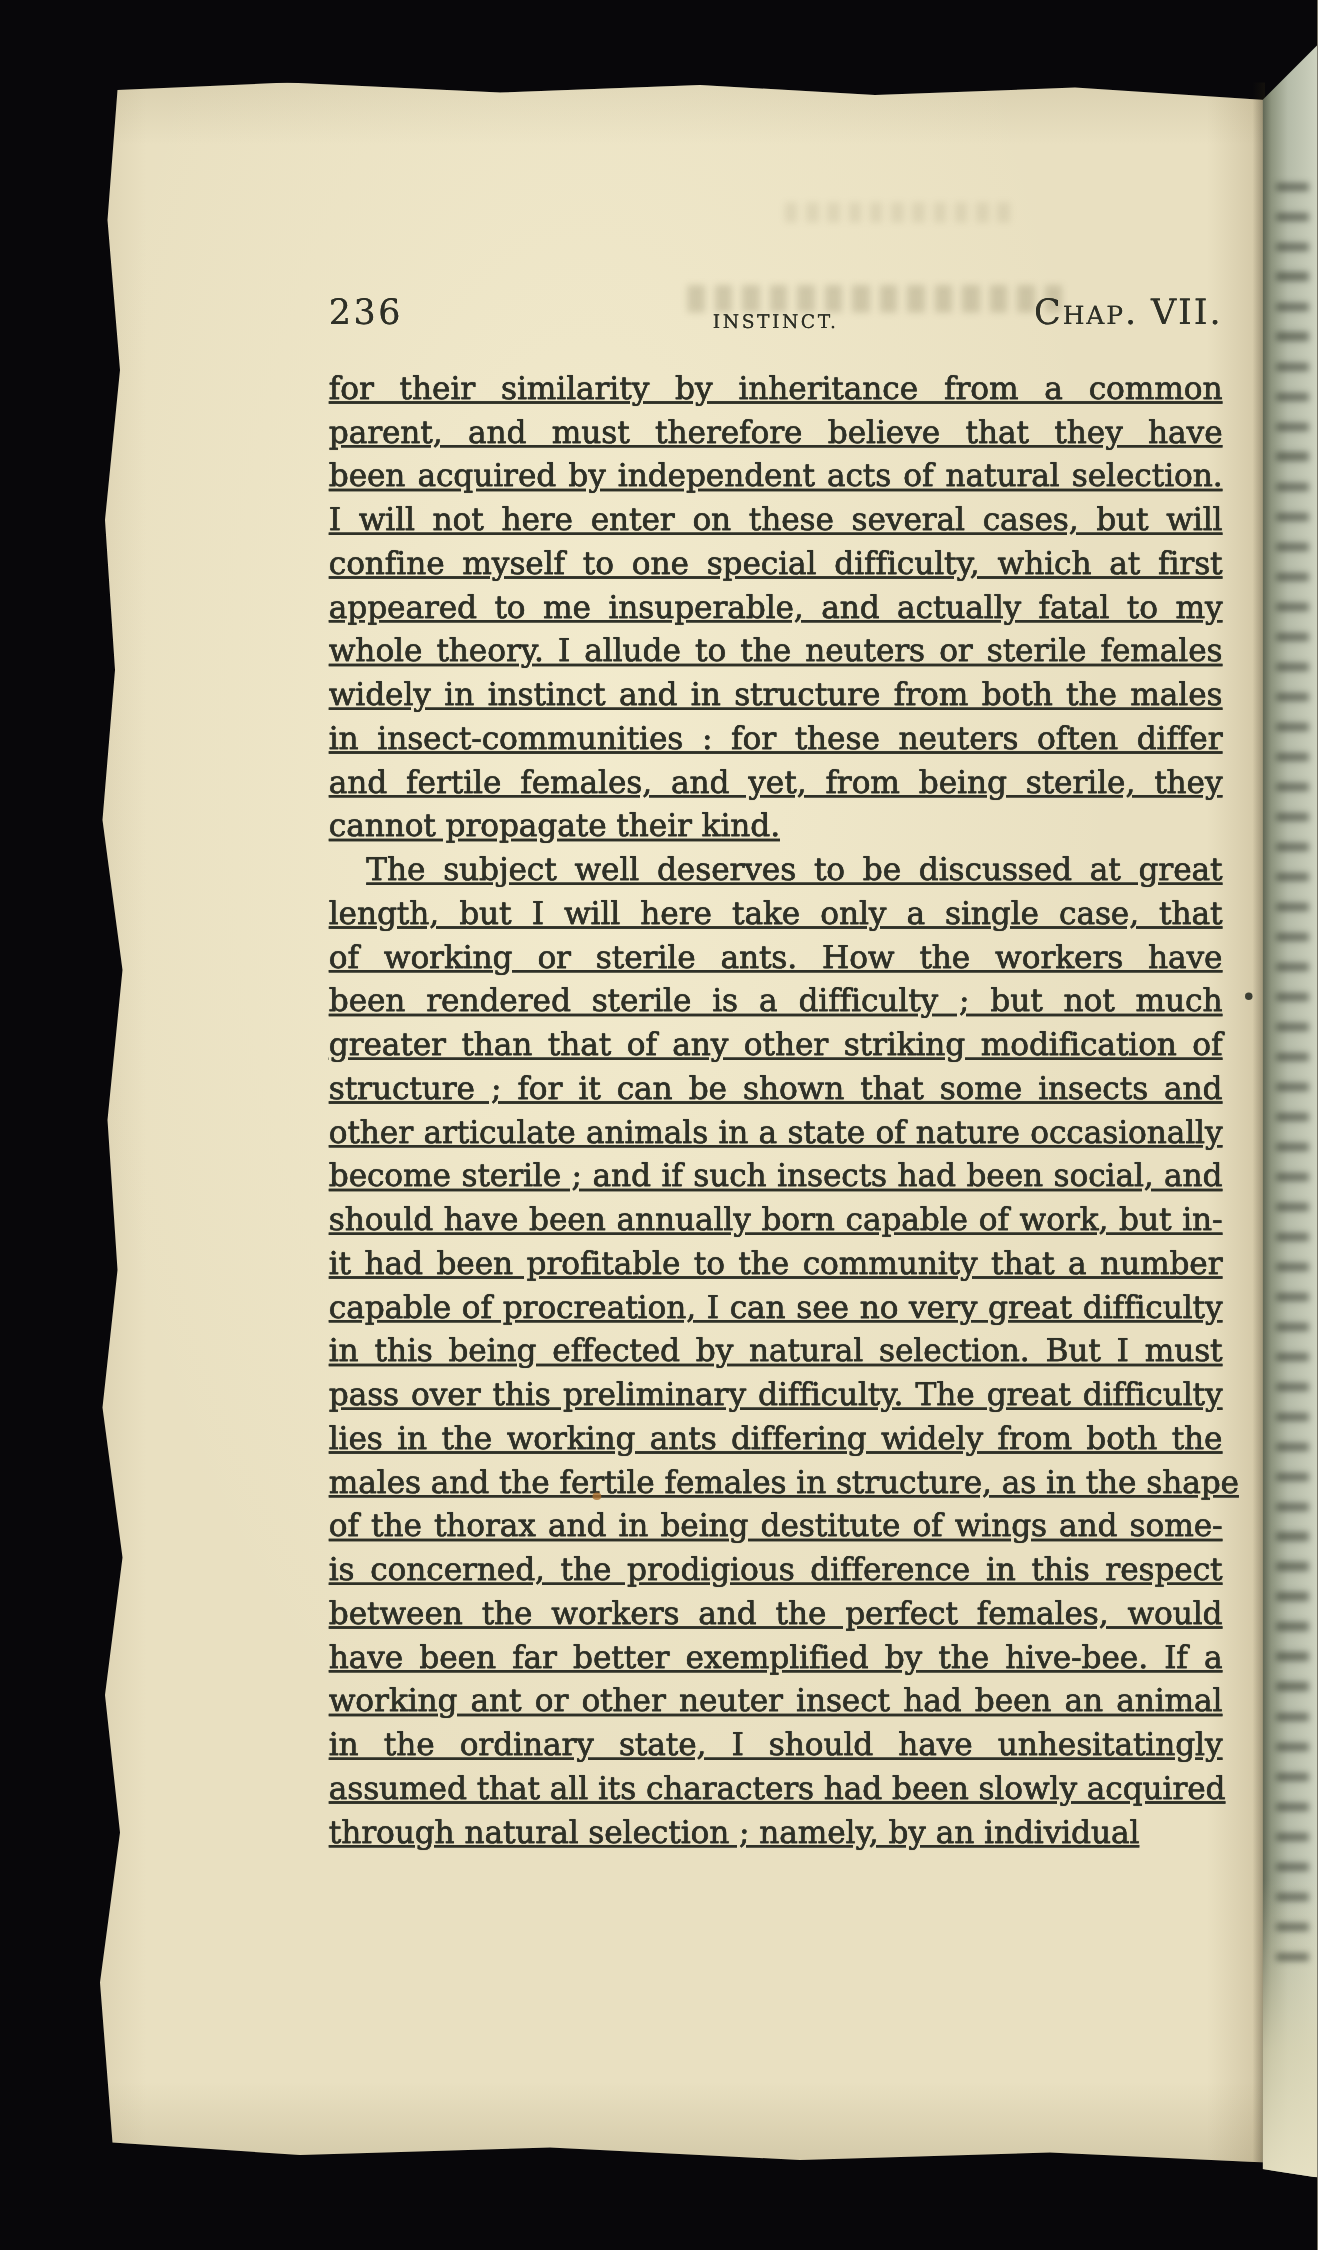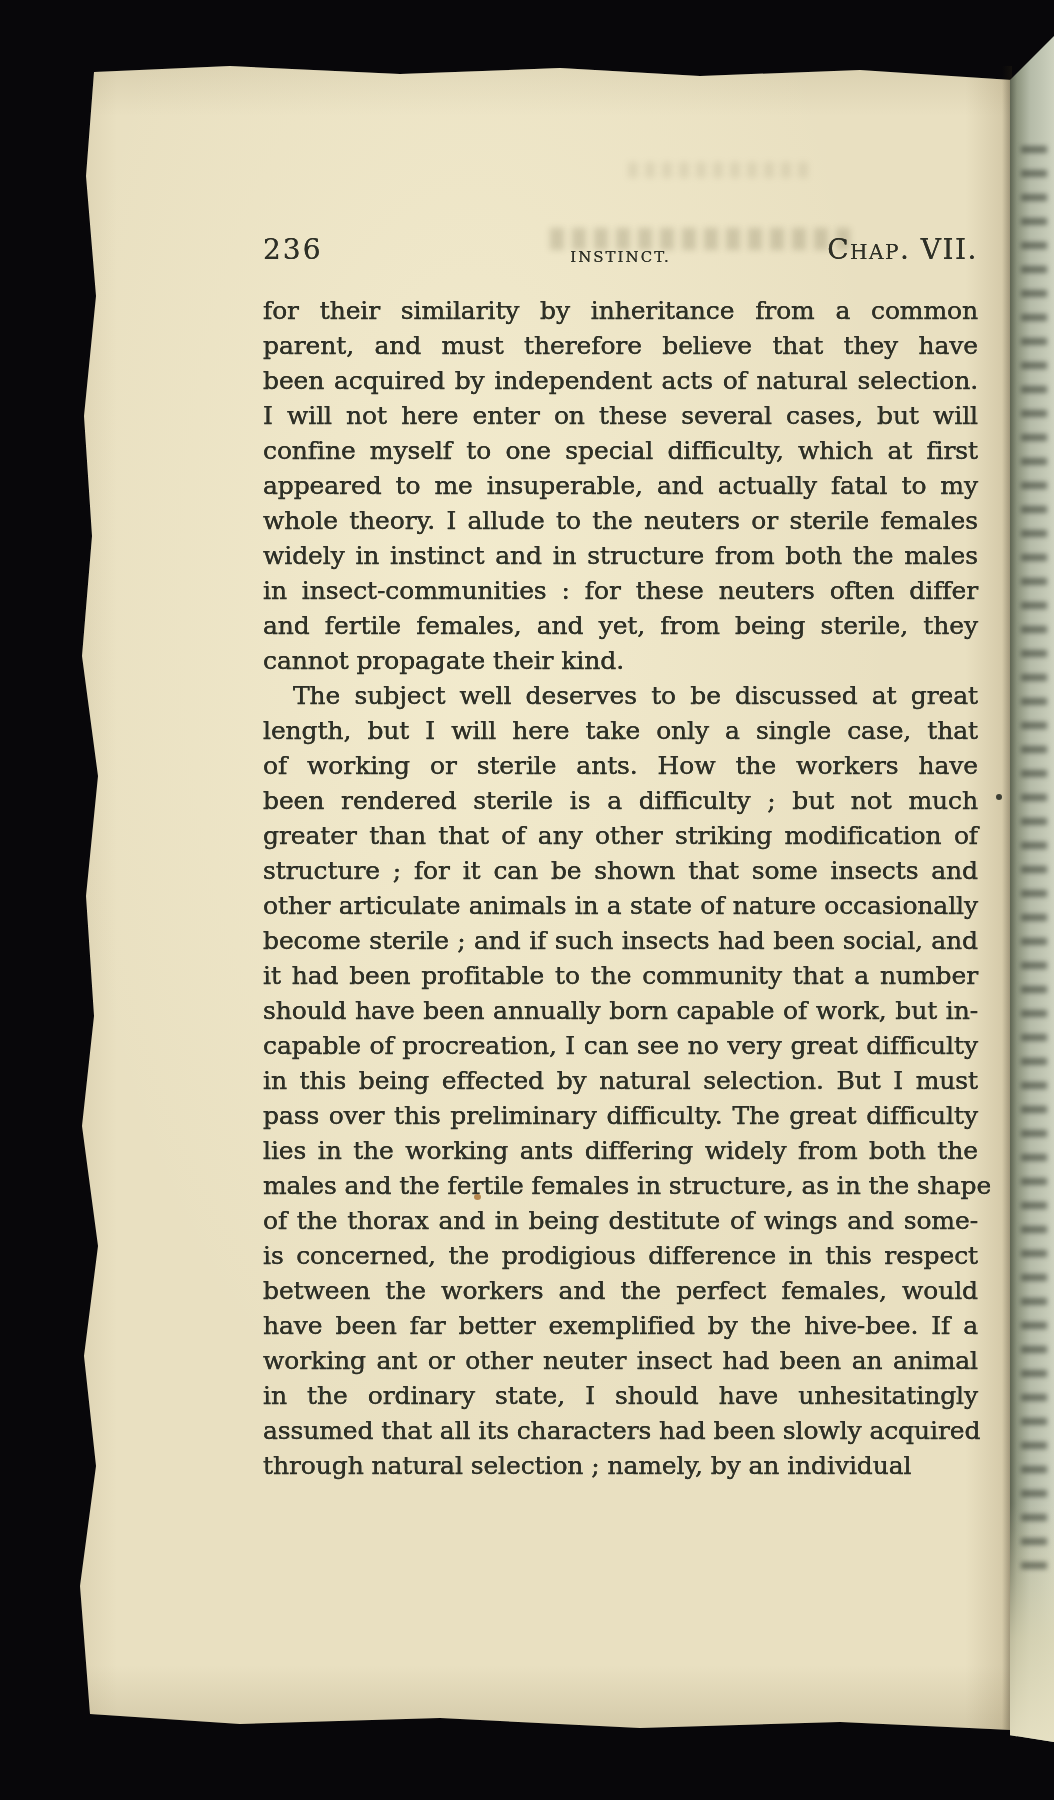--- a/index.html
+++ b/index.html
@@ -31,21 +31,21 @@
   .header span{position:absolute;bottom:0;white-space:nowrap;
     text-shadow:0 0 .5px currentColor;}
   .page-number{left:0;font-size:28px;letter-spacing:2px;}
   .running-title{left:50%;transform:translateX(-50%);font-size:15px;letter-spacing:2px;bottom:1px;}
   .chapter-label{right:0;font-variant:small-caps;font-size:28px;letter-spacing:1.5px;bottom:1px;}
   
   .text-block{position:absolute;left:183px;top:227px;width:715px;}
   .line{
     font-size:25px;line-height:35px;height:35px;white-space:nowrap;
     text-align:justify;text-align-last:justify;letter-spacing:-0.1px;
-    text-shadow:0 0 .55px currentColor;-webkit-text-stroke:.25px currentColor;
+    text-shadow:0 0 .55px currentColor;text-decoration:underline;-webkit-text-stroke:.25px currentColor;
   }
   .line.para-end{text-align-last:left;}
   .line.indent{text-indent:30px;}
   
   .ghost{position:absolute;filter:blur(3px);opacity:.6;pointer-events:none;}
   .ghost-top{left:470px;top:162px;width:300px;height:22px;
     background:repeating-linear-gradient(90deg, rgba(125,118,85,.45) 0 14px, rgba(125,118,85,0) 14px 22px);}
   .ghost-header{left:548px;top:96px;width:180px;height:16px;opacity:.35;
     background:repeating-linear-gradient(90deg, rgba(125,118,85,.4) 0 10px, rgba(125,118,85,0) 10px 17px);}
   .speck-dark{position:absolute;left:916px;top:728px;width:6px;height:6px;border-radius:50%;
@@ -96,22 +96,22 @@
       <div class="line">and fertile females, and yet, from being sterile, they</div>
       <div class="line para-end">cannot propagate their kind.</div>
       <div class="line indent">The subject well deserves to be discussed at great</div>
       <div class="line">length, but I will here take only a single case, that</div>
       <div class="line">of working or sterile ants. How the workers have</div>
       <div class="line">been rendered sterile is a difficulty ; but not much</div>
       <div class="line">greater than that of any other striking modification of</div>
       <div class="line">structure ; for it can be shown that some insects and</div>
       <div class="line">other articulate animals in a state of nature occasionally</div>
       <div class="line">become sterile ; and if such insects had been social, and</div>
+      <div class="line">should have been annually born capable of work, but in-</div>
       <div class="line">it had been profitable to the community that a number</div>
-      <div class="line">should have been annually born capable of work, but in-</div>
       <div class="line">capable of procreation, I can see no very great difficulty</div>
       <div class="line">in this being effected by natural selection.  But I must</div>
       <div class="line">pass over this preliminary difficulty. The great difficulty</div>
       <div class="line">lies in the working ants differing widely from both the</div>
       <div class="line">males and the fertile females in structure, as in the shape</div>
       <div class="line">of the thorax and in being destitute of wings and some-</div>
       <div class="line">is concerned, the prodigious difference in this respect</div>
       <div class="line">between the workers and the perfect females, would</div>
       <div class="line">have been far better exemplified by the hive-bee. If a</div>
       <div class="line">working ant or other neuter insect had been an animal</div>

